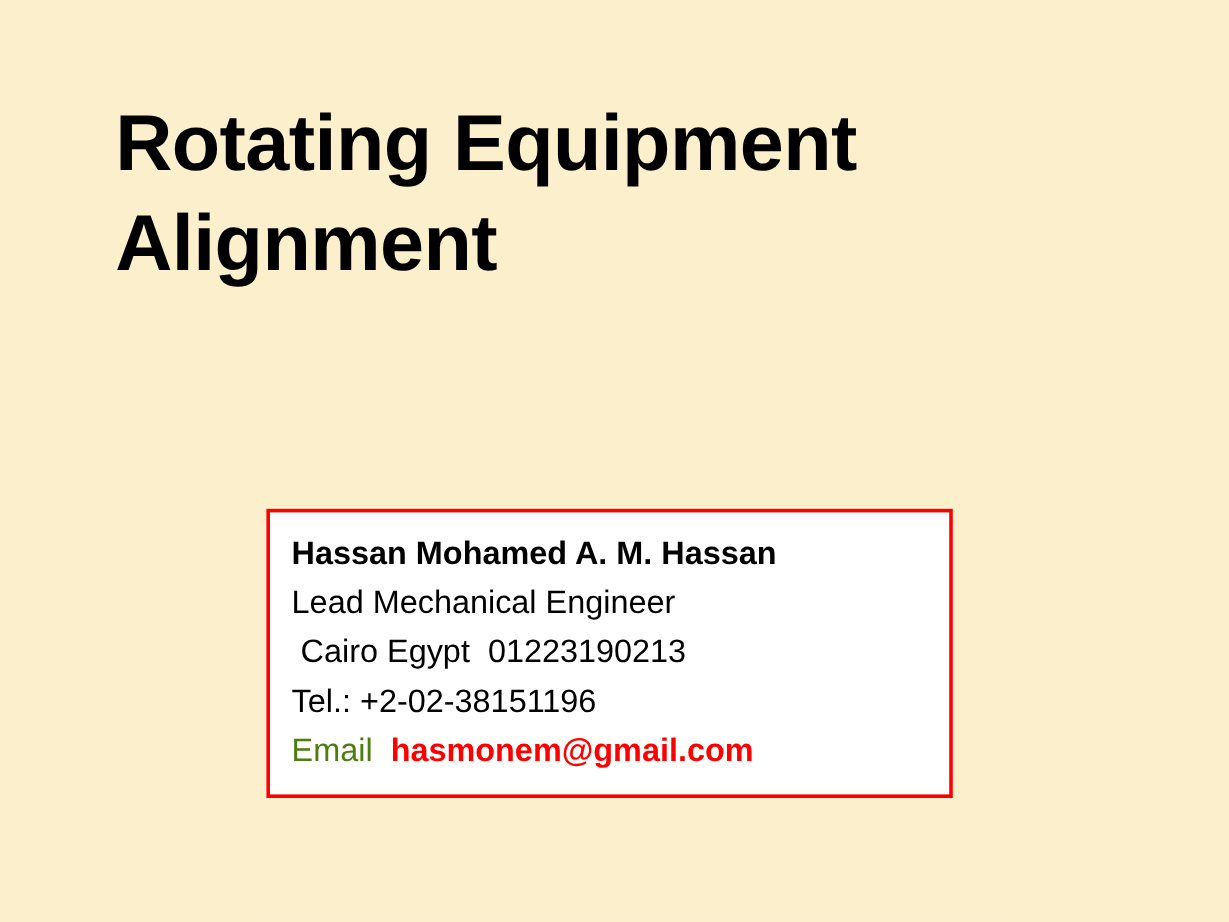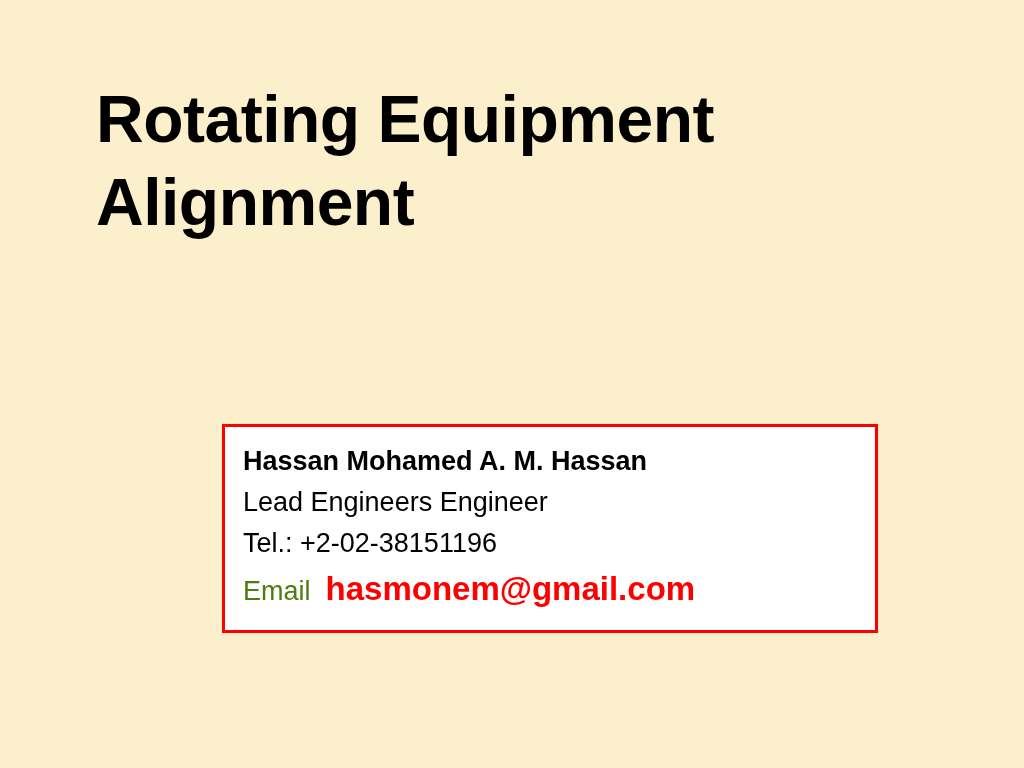--- a/index.html
+++ b/index.html
@@ -29,21 +29,21 @@
     font-size: 66px;
     font-weight: bold;
     line-height: 1.25;
     color: #000000;
     letter-spacing: -0.5px;
   }
   .contact-box {
     position: absolute;
     left: 222px;
     top: 424px;
-    width: 656px;
+    width: 572px;
     box-sizing: border-box;
     background: #FFFFFF;
     border: 3px solid #FF0000;
     padding: 14px 18px 16px 18px;
   }
   .contact-line {
     font-size: 27px;
     line-height: 1.52;
     color: #000000;
     white-space: pre;
@@ -51,33 +51,34 @@
   .contact-line.bold {
     font-weight: bold;
   }
   .email-label {
     font-size: 27px;
     line-height: 1.52;
     color: #4d7c0f;
     white-space: pre;
   }
   .email-value {
-    font-size: 33px;
+    font-size: 27px;
     font-weight: bold;
     color: #FF0000;
     white-space: pre;
   }
 </style>
 </head>
 <body>
 
 <div class="slide">
 
   <div class="slide-title">Rotating Equipment Alignment</div>
 
   <div class="contact-box">
     <div class="contact-line bold">Hassan Mohamed A. M. Hassan</div>
-    <div class="contact-line">Lead Engineers Engineer</div>
+    <div class="contact-line">Lead Mechanical Engineer</div>
+    <div class="contact-line"> Cairo Egypt  01223190213</div>
     <div class="contact-line">Tel.: +2-02-38151196</div>
     <div class="contact-line"><span class="email-label">Email  </span><span class="email-value">hasmonem@gmail.com</span></div>
   </div>
 
 </div>
 
 </body></html>

